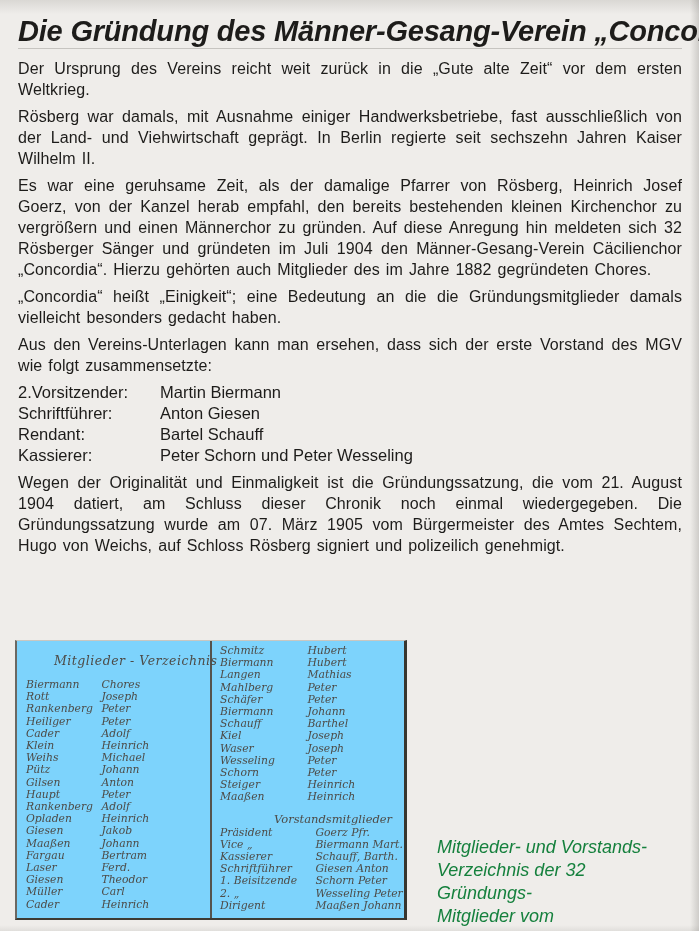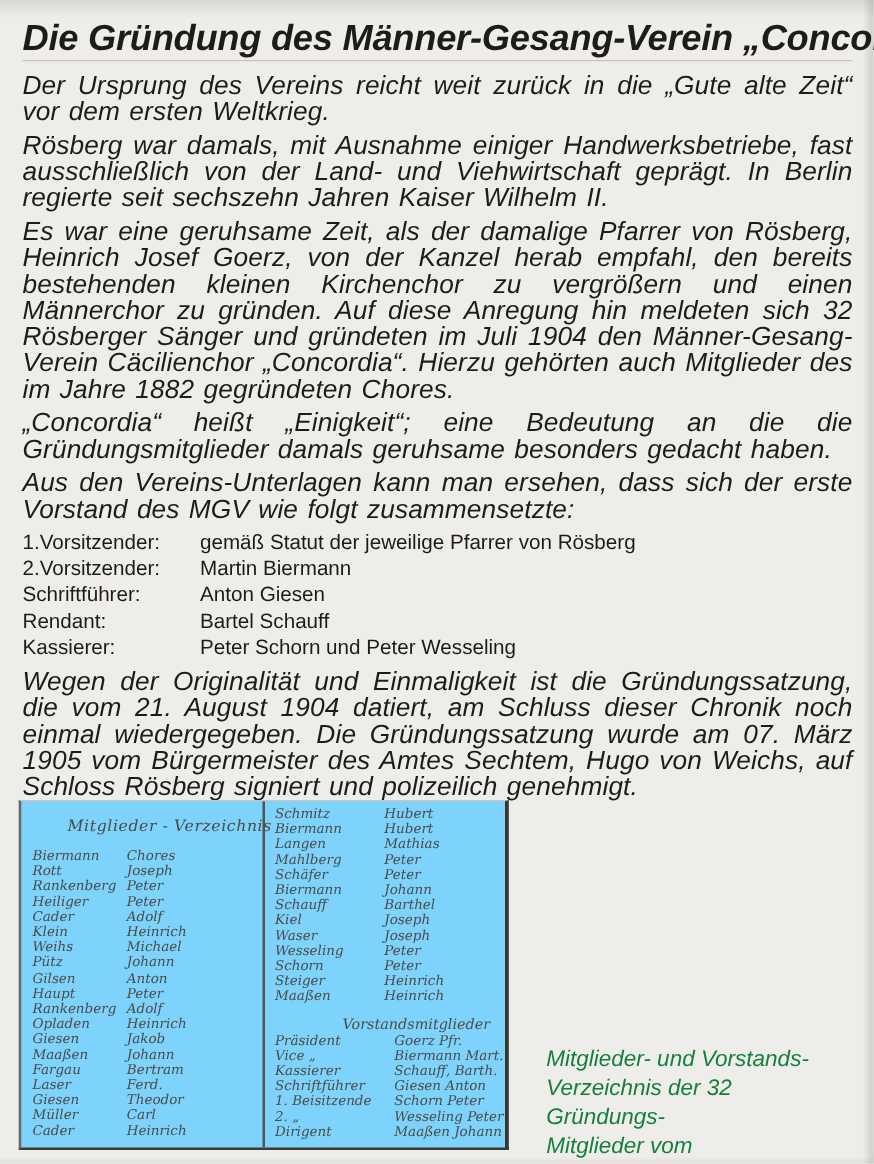--- a/index.html
+++ b/index.html
@@ -15,22 +15,22 @@
   .edge-bottom{position:absolute;left:0;bottom:0;right:0;height:6px;
     background:linear-gradient(to top, rgba(120,118,112,0.12), rgba(120,118,112,0));}
 
   .content{position:absolute;left:18px;top:18px;width:664px;}
   h1{
     margin:0;font-size:29px;line-height:26px;font-weight:bold;font-style:italic;
     letter-spacing:-0.2px;white-space:nowrap;
   }
   .rule{height:1px;background:#c6c4c0;margin:4px 0 9px 0;}
   p{
-    margin:0 0 6px 0;font-size:21px;line-height:21px;
-    text-align:justify;word-spacing:1.5px;letter-spacing:0.1px;hyphens:auto;font-style:italic;
+    margin:0 0 6px 0;font-size:16px;line-height:21px;
+    text-align:justify;word-spacing:1.5px;letter-spacing:0.1px;hyphens:auto;
   }
   .vlist{margin:0 0 6px 0;font-size:16.5px;line-height:21px;}
   .vrow{display:flex;}
   .vrow .lbl{flex:none;width:142px;}
 
   
   .scan{
     position:absolute;left:15px;top:640px;width:392px;height:280px;
     box-sizing:border-box;background:#7dd3fc;overflow:hidden;
     border-top:1px solid #c9c7c1;
@@ -61,29 +61,25 @@
 <div class="edge-right"></div>
 <div class="edge-bottom"></div>
 
 <div class="content">
   <h1>Die Gründung des Männer-Gesang-Verein „Concordia“ Rösberg</h1>
   <div class="rule"></div>
 
   <p>Der Ursprung des Vereins reicht weit zurück in die „Gute alte Zeit“ vor dem ersten Weltkrieg.</p>
   <p>Rösberg war damals, mit Ausnahme einiger Handwerksbetriebe, fast ausschließlich von der Land- und Viehwirtschaft geprägt. In Berlin regierte seit sechszehn Jahren Kaiser Wilhelm II.</p>
   <p>Es war eine geruhsame Zeit, als der damalige Pfarrer von Rösberg, Heinrich Josef Goerz, von der Kanzel herab empfahl, den bereits bestehenden kleinen Kirchenchor zu vergrößern und einen Männerchor zu gründen. Auf diese Anregung hin meldeten sich 32 Rösberger Sänger und gründeten im Juli 1904 den Männer-Gesang-Verein Cäcilienchor „Concordia“. Hierzu gehörten auch Mitglieder des im Jahre 1882 gegründeten Chores.</p>
-  <p>„Concordia“ heißt „Einigkeit“; eine Bedeutung an die die Gründungsmitglieder damals geruhsame besonders gedacht haben.</p>
+  <p>„Concordia“ heißt „Einigkeit“; eine Bedeutung an die die Gründungsmitglieder damals vielleicht besonders gedacht haben.</p>
   <p>Aus den Vereins-Unterlagen kann man ersehen, dass sich der erste Vorstand des MGV wie folgt zusammensetzte:</p>
 
   <div class="vlist">
 
-      <div class="vrow">
-        <span class="lbl">1.Vorsitzender:</span>
-        <span class="val">gemäß Statut der jeweilige Pfarrer von Rösberg</span>
-      </div>
 
       <div class="vrow">
         <span class="lbl">2.Vorsitzender:</span>
         <span class="val">Martin Biermann</span>
       </div>
 
       <div class="vrow">
         <span class="lbl">Schriftführer:</span>
         <span class="val">Anton Giesen</span>
       </div>

